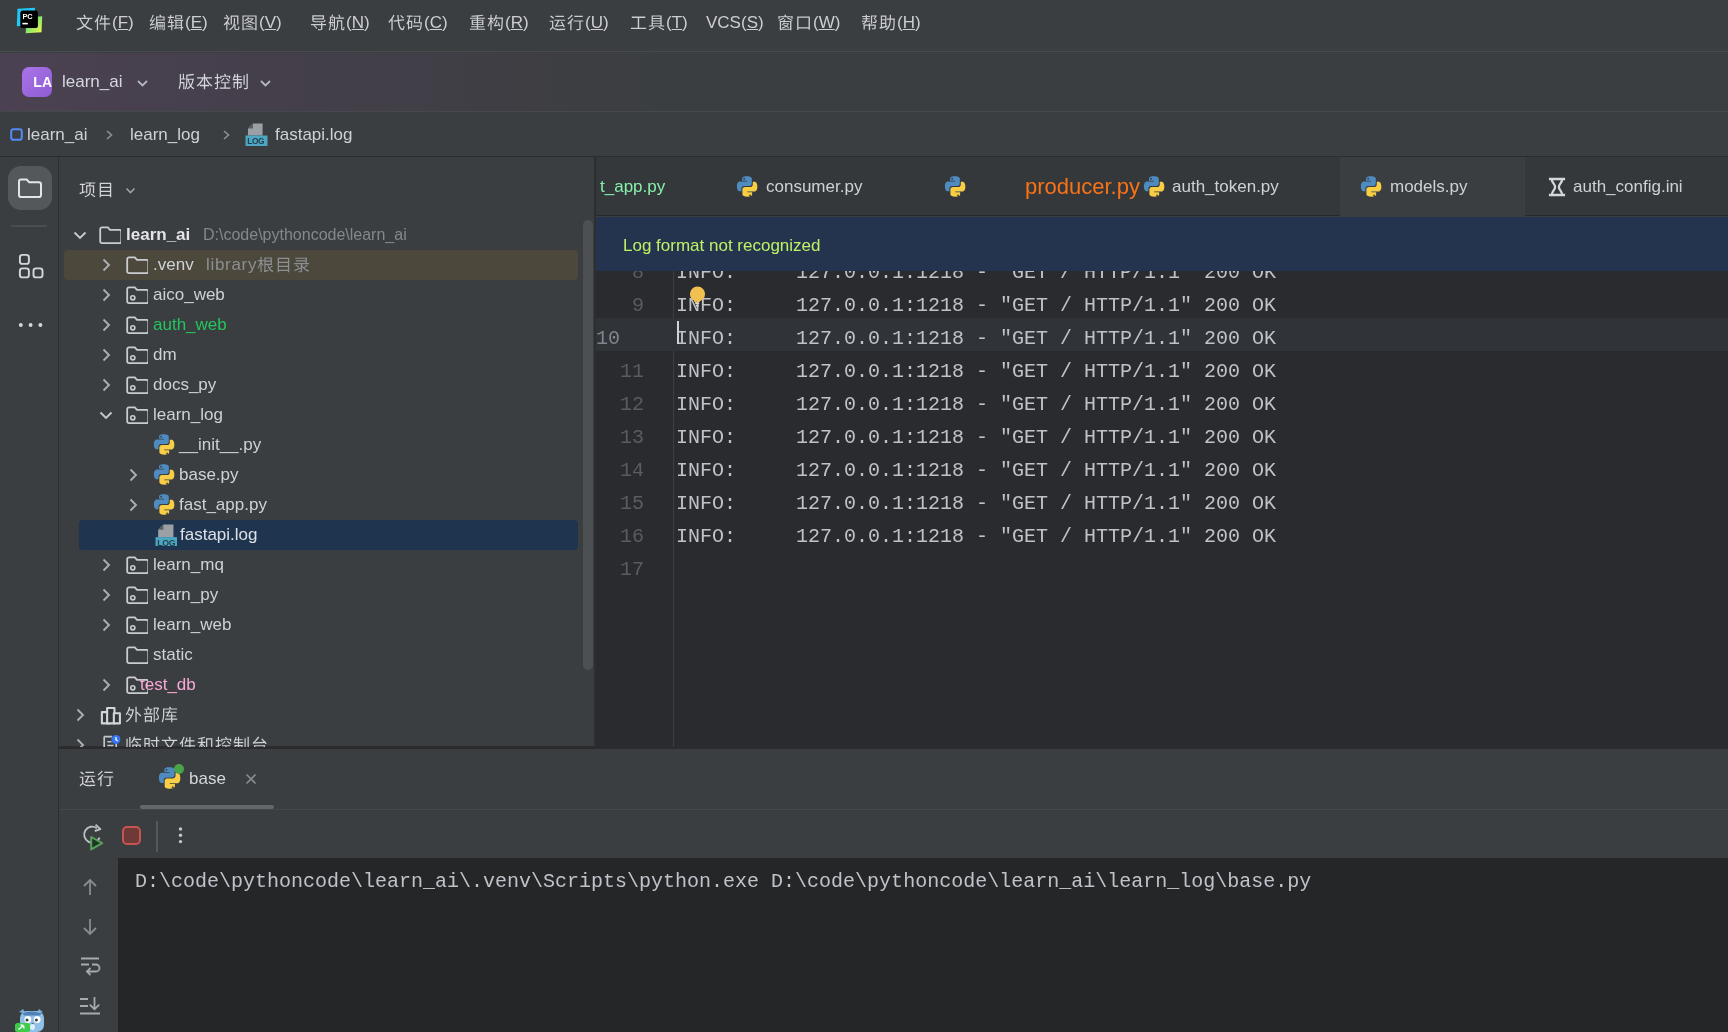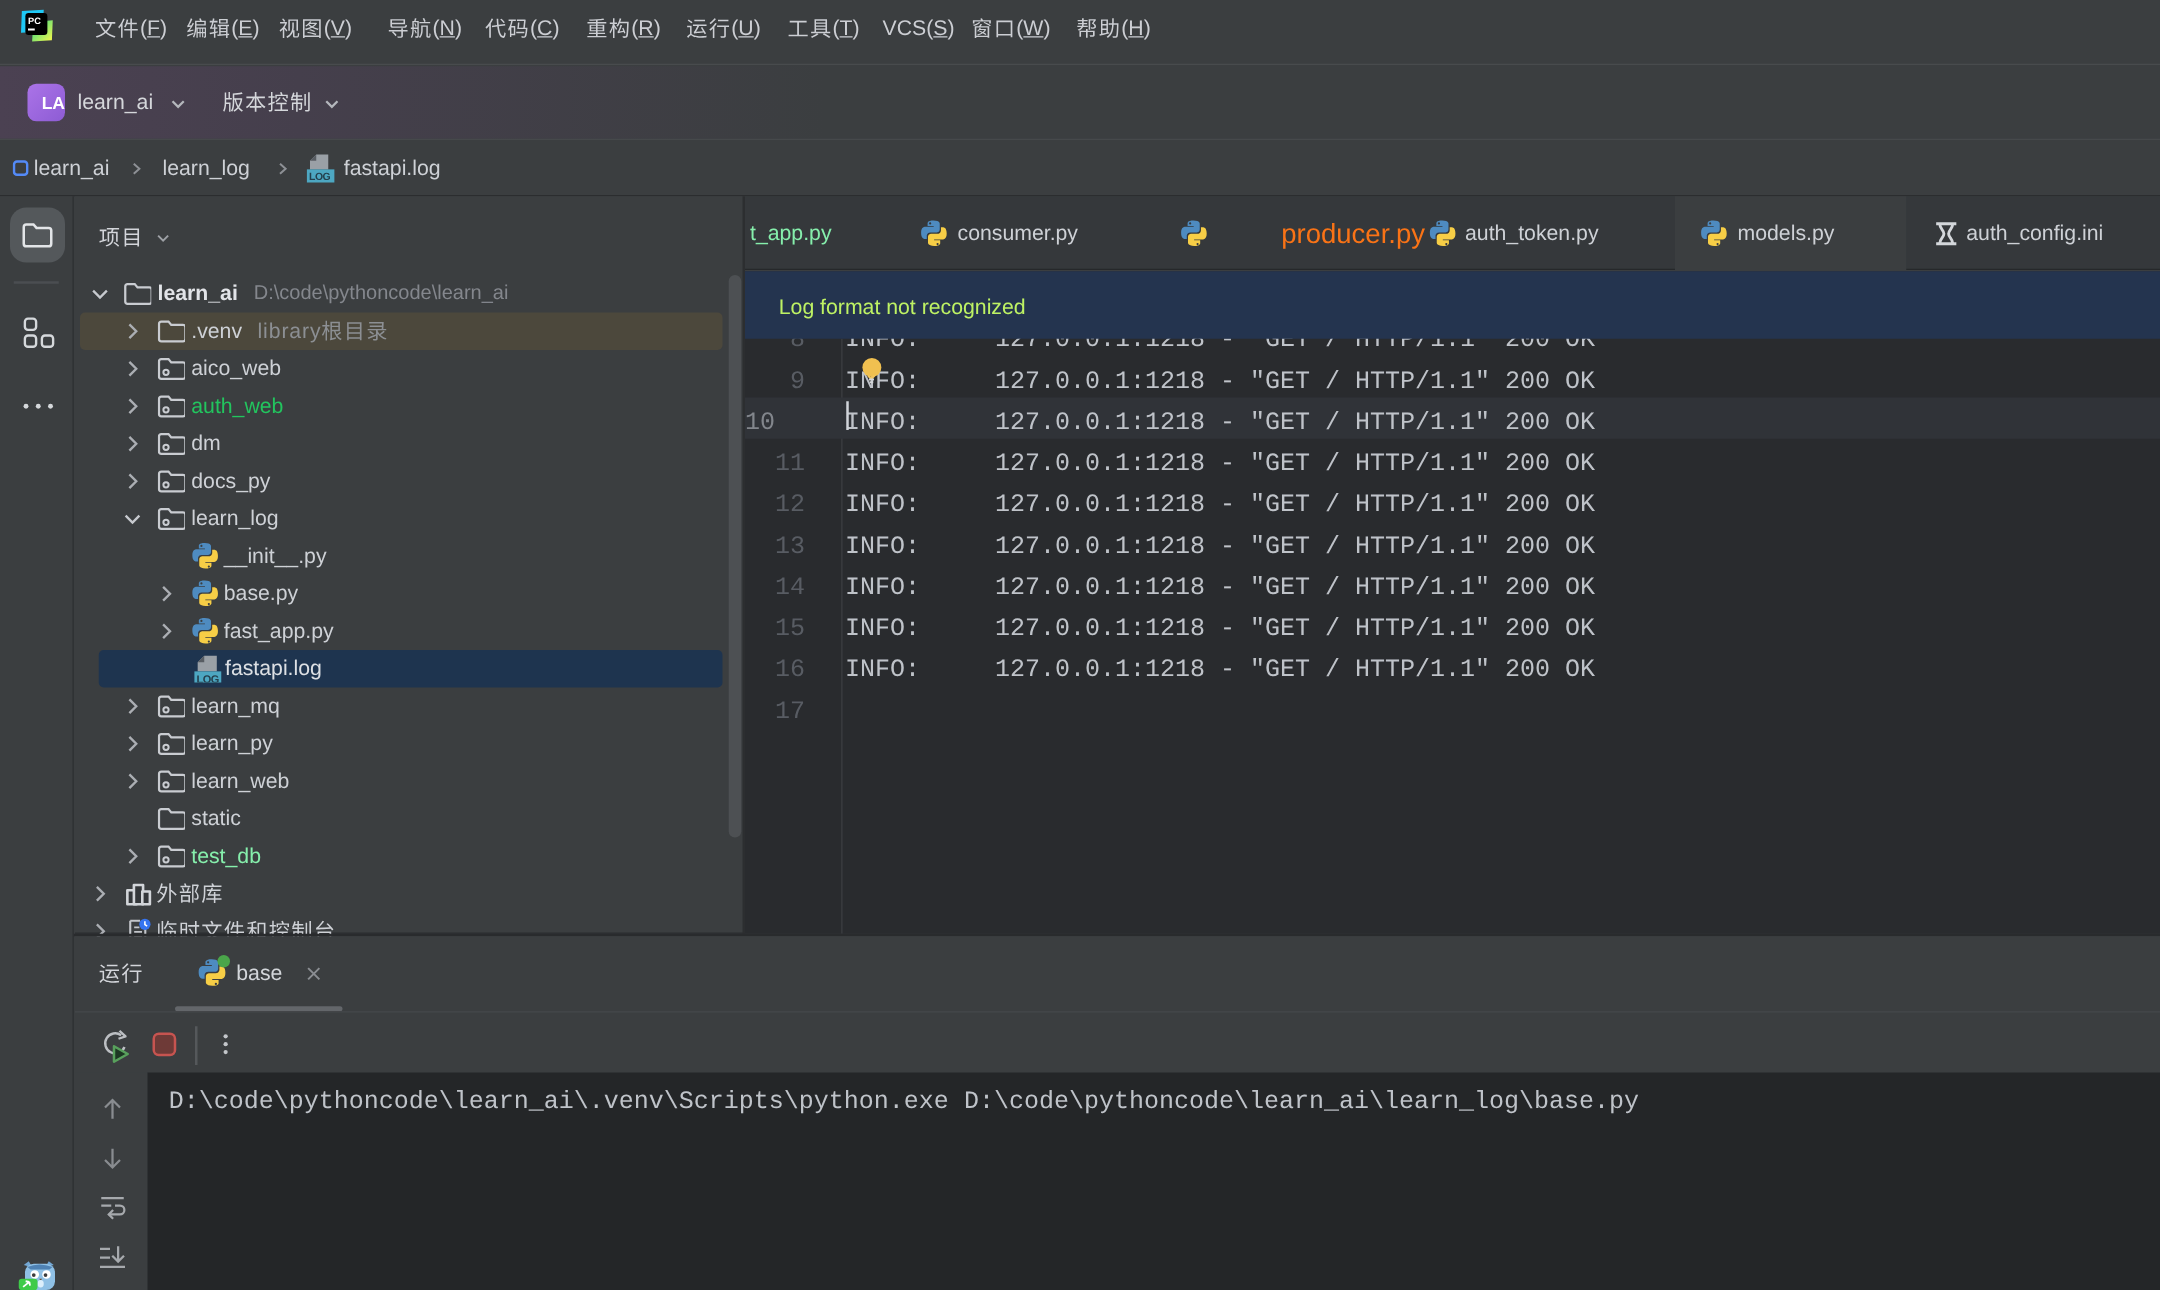--- a/index.html
+++ b/index.html
@@ -334,21 +334,21 @@
 <svg class="a" style="left:126px;top:644px" width="22" height="22" viewBox="0 0 22 22">
     <use href="#ifold"></use>
   </svg>
 <div class="a run" style="left:153px;top:640px;height:30px;line-height:30px;font-size:17px;color:#ced1d6">static</div>
 <svg class="a" style="left:97px;top:676px" width="18" height="18" viewBox="0 0 18 18">
     <use href="#ichr"></use>
   </svg>
 <svg class="a" style="left:126px;top:674px" width="22" height="22" viewBox="0 0 22 22">
     <use href="#ifoldd"></use>
   </svg>
-<div class="a run" style="left:153px;top:670px;height:30px;line-height:30px;font-size:17px;color:#86efac">test_db</div>
+<div class="a run" style="left:140px;top:670px;height:30px;line-height:30px;font-size:17px;color:#f9a8d4">test_db</div>
 <svg class="a" style="left:71px;top:706px" width="18" height="18" viewBox="0 0 18 18">
     <use href="#ichr"></use>
   </svg>
 <svg class="a" style="left:100px;top:704px" width="22" height="22" viewBox="0 0 21 21">
     <use href="#ilib"></use>
   </svg>
 <div class="a run" style="left:125px;top:700px;height:30px;line-height:30px;font-size:17px;color:#ced1d6"><svg class="k" style="width:17px;height:17px;margin:5.9px 1px 0 0" viewBox="0 0 1000 1000">
       <use href="#u5916"></use>
     </svg><svg class="k" style="width:17px;height:17px;margin:5.9px 1px 0 0" viewBox="0 0 1000 1000">
       <use href="#u90e8"></use>

